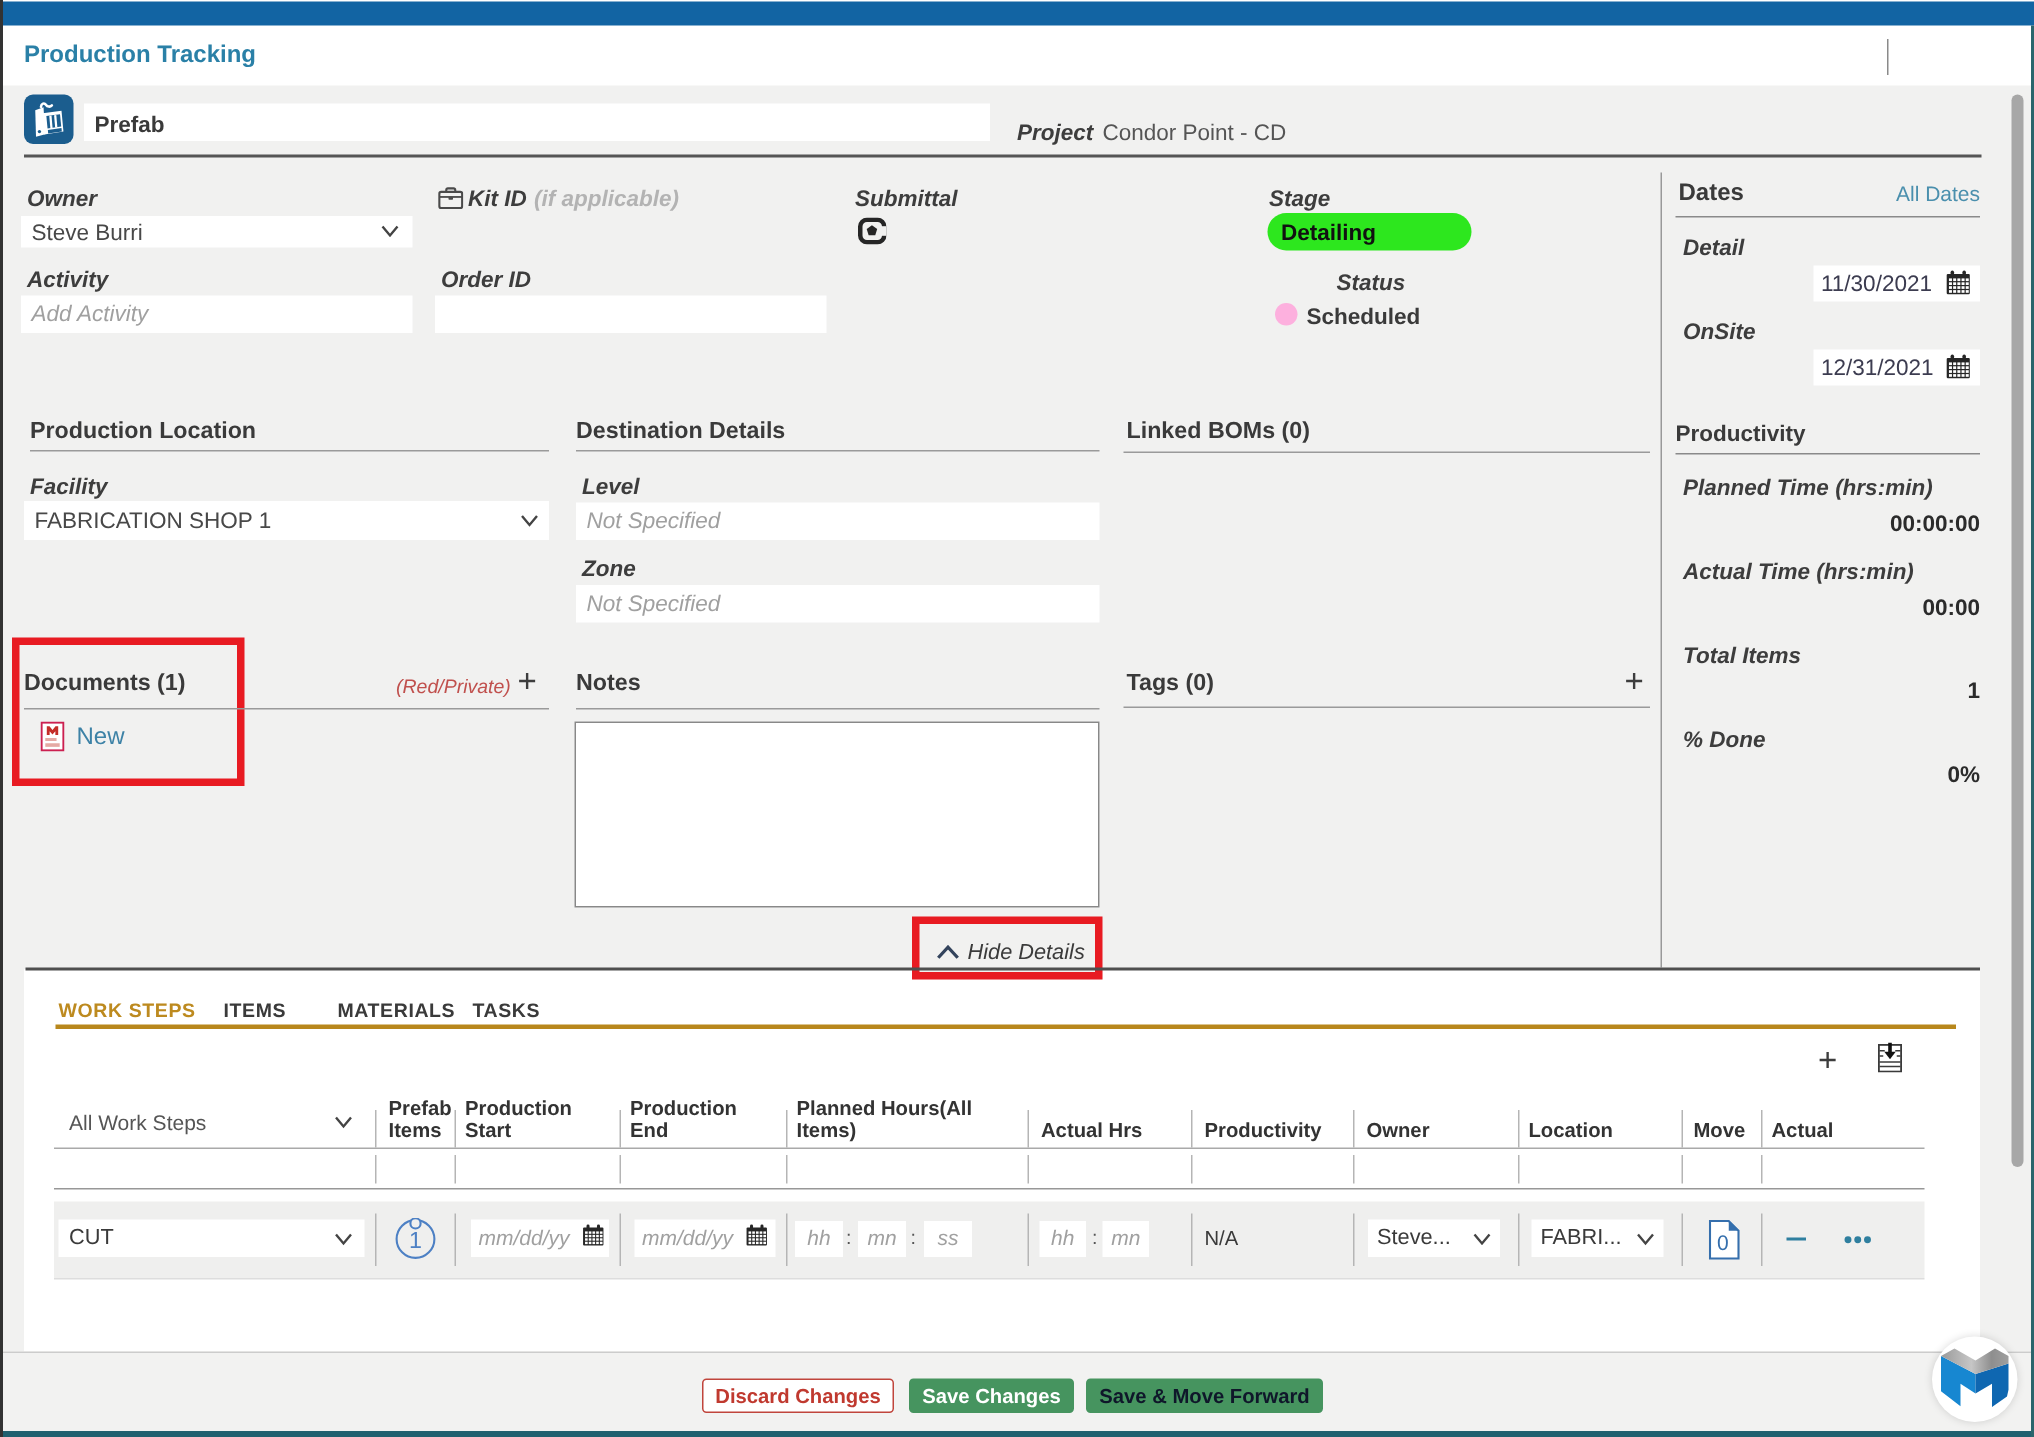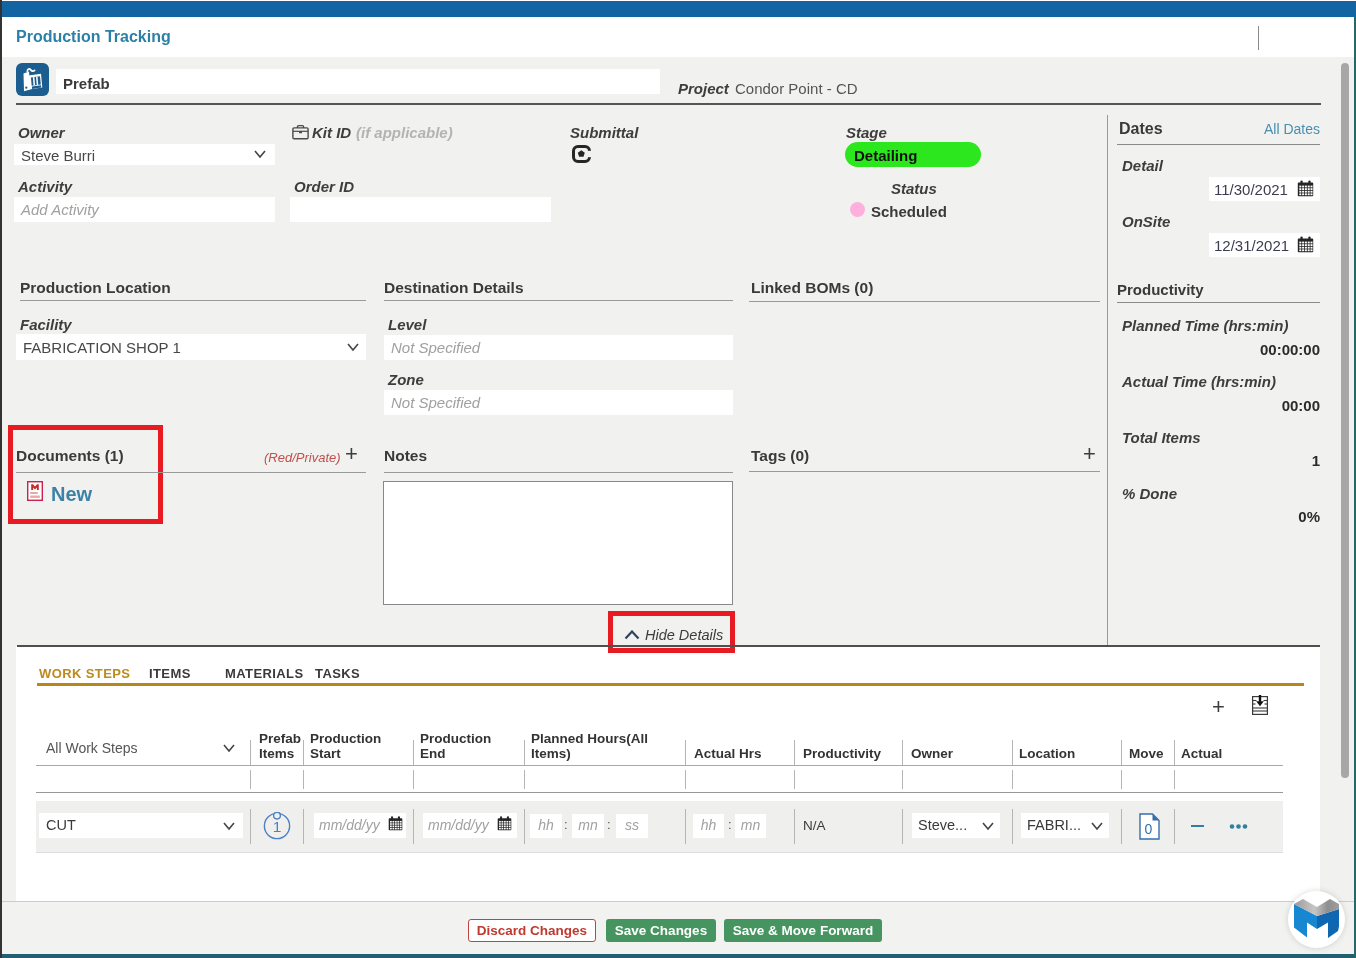--- a/index.html
+++ b/index.html
@@ -191,21 +191,21 @@
 <div class="abs sechead" style="left:16px;top:447px;">Documents (1)</div>
 <div class="abs" style="left:264px;top:450px;font-size:13px;font-style:italic;color:#c0504d;">(Red/Private)</div>
 <div class="abs" style="left:345px;top:441px;font-size:22px;font-weight:300;color:#3d3d3d;">+</div>
 <div class="hline" style="left:16px;top:472px;width:350px;"></div>
 <svg class="abs" style="left:27px;top:481px;" width="16" height="20" viewBox="0 0 16 20">
   <rect x="0.7" y="0.7" width="14.6" height="18.6" fill="#ffffff" stroke="#cc2050" stroke-width="1.4"></rect>
   <polygon points="4.2,3.2 6,3.2 8,5.6 10,3.2 11.8,3.2 11.8,9 9.9,9 9.9,6.5 8,8.6 6.1,6.5 6.1,9 4.2,9" fill="#c42d28"></polygon>
   <rect x="3.2" y="11" width="7.5" height="2" fill="#e5aaa4"></rect>
   <rect x="3.2" y="14.5" width="9.6" height="2.4" fill="#e5aaa4"></rect>
 </svg>
-<div class="abs" style="left:51px;top:483px;font-size:20px;color:#3d82a6;font-weight:bold;">New</div>
+<div class="abs" style="left:51px;top:483px;font-size:16px;color:#3d82a6;">New</div>
 
 <div class="abs sechead" style="left:384px;top:447px;">Notes</div>
 <div class="hline" style="left:384px;top:472px;width:349px;"></div>
 <div class="abs" style="left:383px;top:481px;width:350px;height:124px;background:#ffffff;border:1px solid #888888;box-sizing:border-box;"></div>
 
 <div class="abs sechead" style="left:751px;top:447px;">Tags (0)</div>
 <div class="abs" style="left:1083px;top:441px;font-size:22px;font-weight:300;color:#3d3d3d;">+</div>
 <div class="hline" style="left:749px;top:471px;width:351px;"></div>
 
 <div class="abs" style="left:608px;top:611px;width:117px;height:32px;border:5px solid #e81b22;background:#f1f1f0;"></div>
@@ -401,21 +401,21 @@
 <div class="vline" style="left:794px;top:809px;height:35px;"></div>
 <div class="vline" style="left:902px;top:809px;height:35px;"></div>
 <div class="vline" style="left:1012px;top:809px;height:35px;"></div>
 <div class="vline" style="left:1121px;top:809px;height:35px;"></div>
 <div class="vline" style="left:1174px;top:809px;height:35px;"></div>
 
 <div class="abs" style="left:2px;top:901px;width:1352px;height:1px;background:#cccccc;"></div>
 
 <div class="abs" style="left:468px;top:919px;width:128px;height:23px;background:#ffffff;border:1px solid #c0453c;border-radius:3px;box-sizing:border-box;text-align:center;font-size:13.5px;font-weight:bold;color:#c0392f;line-height:21px;">Discard Changes</div>
 <div class="abs" style="left:606px;top:919px;width:110px;height:23px;background:#46945f;border-radius:3px;text-align:center;font-size:13.5px;font-weight:bold;color:#ffffff;line-height:23px;">Save Changes</div>
-<div class="abs" style="left:724px;top:919px;width:158px;height:23px;background:#46945f;border-radius:3px;text-align:center;font-size:13.5px;font-weight:bold;color:#ffffff;line-height:23px;">Save &amp; Move Forward</div>
+<div class="abs" style="left:724px;top:919px;width:158px;height:23px;background:#46945f;border-radius:3px;text-align:center;font-size:13.5px;font-weight:bold;color:#0f172a;line-height:23px;">Save &amp; Move Forward</div>
 
 <div class="abs" style="left:1288px;top:891px;width:57px;height:57px;border-radius:50%;background:#ffffff;box-shadow:0 0 6px rgba(0,0,0,0.15);"></div>
 <svg class="abs" style="left:1293px;top:897px;" width="48" height="42" viewBox="0 0 48 42">
   <defs>
     <linearGradient id="roof" x1="0" y1="0" x2="1" y2="0">
       <stop offset="0" stop-color="#9a9a9a"></stop>
       <stop offset="0.45" stop-color="#c6c6c6"></stop>
       <stop offset="0.75" stop-color="#8e8e8e"></stop>
       <stop offset="1" stop-color="#9f9f9f"></stop>
     </linearGradient>

